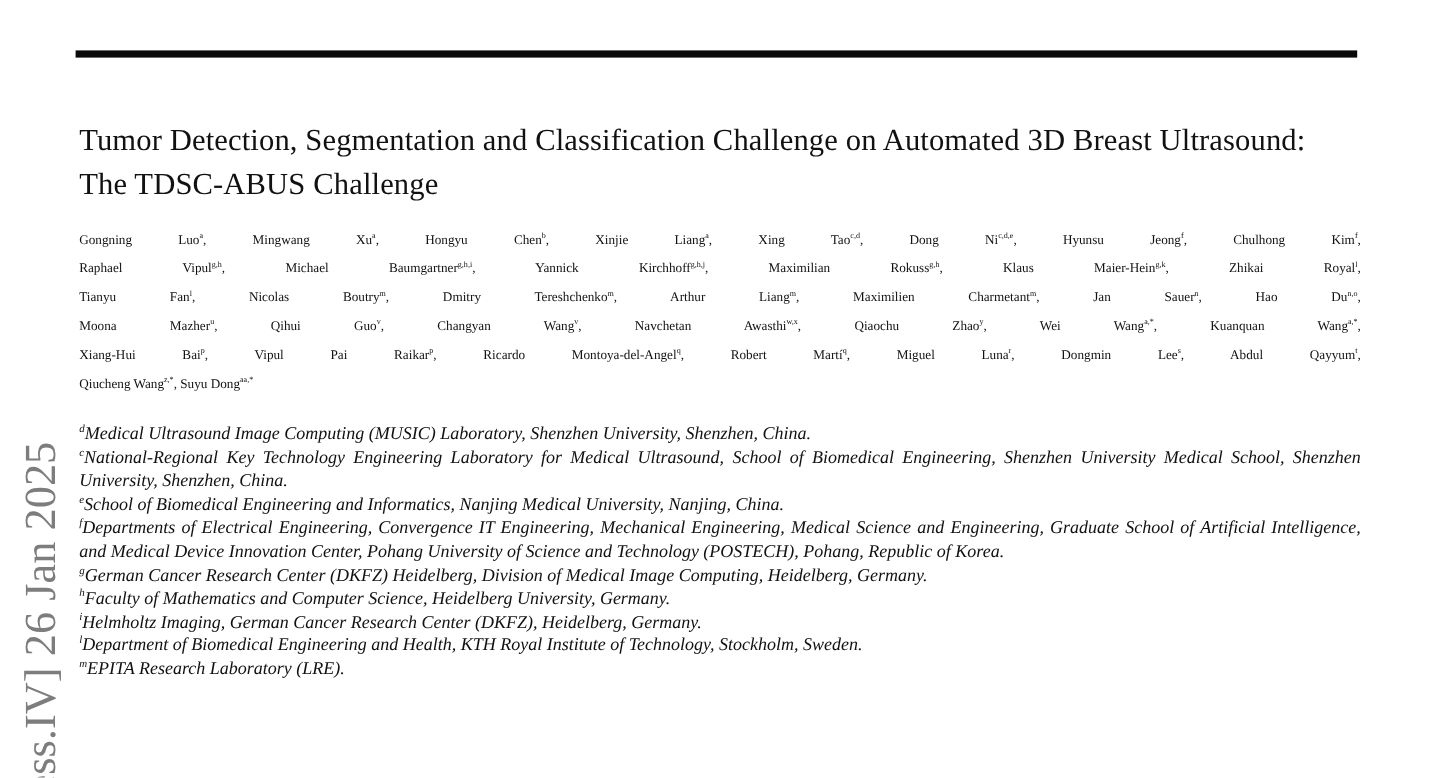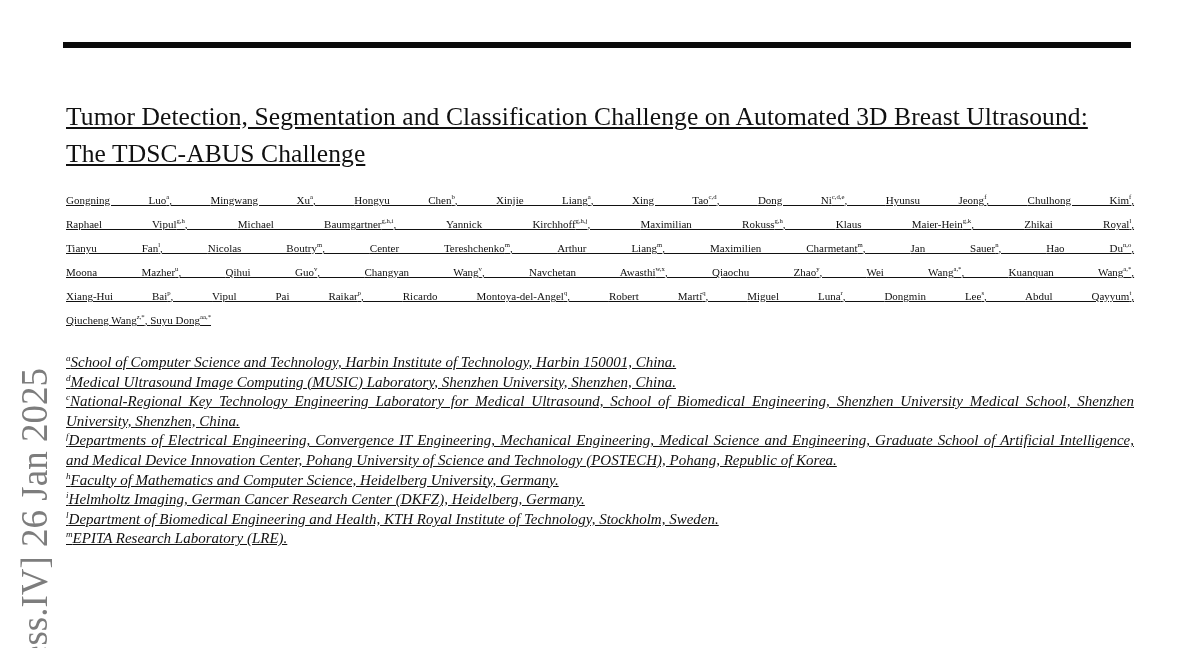--- a/index.html
+++ b/index.html
@@ -7,21 +7,20 @@
     width: 1200px; height: 648px;
     overflow: hidden; position: relative;
     font-family: "Liberation Serif", serif;
     color: #111111;
   }
   .page {
     position: absolute; top: 0; left: 0;
     width: 1200px; height: 516px;
     padding: 0 66px 0 66px;
     box-sizing: border-box;
-    text-decoration: underline;
   }
   .top-rule {
     margin-top: 42px;
     margin-left: -3px;
     width: 1068px;
     height: 6px;
     background: #0a0a0a;
   }
   .paper-title {
     margin: 50px 0 0 0;
@@ -74,30 +73,31 @@
 </style>
 </head>
 <body>
 
 <div class="page">
   <div class="top-rule"></div>
   <h1 class="paper-title">Tumor Detection, Segmentation and Classification Challenge on Automated 3D Breast Ultrasound: The TDSC-ABUS Challenge</h1>
   <div class="author-list">
       <div class="author-line"><span>Gongning Luo</span><sup>a</sup>, <span>Mingwang Xu</span><sup>a</sup>, <span>Hongyu Chen</span><sup>b</sup>, <span>Xinjie Liang</span><sup>a</sup>, <span>Xing Tao</span><sup>c,d</sup>, <span>Dong Ni</span><sup>c,d,e</sup>, <span>Hyunsu Jeong</span><sup>f</sup>, <span>Chulhong Kim</span><sup>f</sup>,</div>
       <div class="author-line"><span>Raphael Vipul</span><sup>g,h</sup>, <span>Michael Baumgartner</span><sup>g,h,i</sup>, <span>Yannick Kirchhoff</span><sup>g,h,j</sup>, <span>Maximilian Rokuss</span><sup>g,h</sup>, <span>Klaus Maier-Hein</span><sup>g,k</sup>, <span>Zhikai Royal</span><sup>l</sup>,</div>
-      <div class="author-line"><span>Tianyu Fan</span><sup>l</sup>, <span>Nicolas Boutry</span><sup>m</sup>, <span>Center Tereshchenko</span><sup>m</sup>, <span>Arthur Liang</span><sup>m</sup>, <span>Maximilien Charmetant</span><sup>m</sup>, <span>Jan Sauer</span><sup>n</sup>, <span>Hao Du</span><sup>n,o</sup>,</div>
+      <div class="author-line"><span>Tianyu Fan</span><sup>l</sup>, <span>Nicolas Boutry</span><sup>m</sup>, <span>Dmitry Tereshchenko</span><sup>m</sup>, <span>Arthur Liang</span><sup>m</sup>, <span>Maximilien Charmetant</span><sup>m</sup>, <span>Jan Sauer</span><sup>n</sup>, <span>Hao Du</span><sup>n,o</sup>,</div>
       <div class="author-line"><span>Moona Mazher</span><sup>u</sup>, <span>Qihui Guo</span><sup>v</sup>, <span>Changyan Wang</span><sup>v</sup>, <span>Navchetan Awasthi</span><sup>w,x</sup>, <span>Qiaochu Zhao</span><sup>y</sup>, <span>Wei Wang</span><sup>a,*</sup>, <span>Kuanquan Wang</span><sup>a,*</sup>,</div>
       <div class="author-line"><span>Xiang-Hui Bai</span><sup>p</sup>, <span>Vipul Pai Raikar</span><sup>p</sup>, <span>Ricardo Montoya-del-Angel</span><sup>q</sup>, <span>Robert Martí</span><sup>q</sup>, <span>Miguel Luna</span><sup>r</sup>, <span>Dongmin Lee</span><sup>s</sup>, <span>Abdul Qayyum</span><sup>t</sup>,</div>
       <div class="author-line last"><span>Qiucheng Wang</span><sup>z,*</sup>, <span>Suyu Dong</span><sup>aa,*</sup></div>
     </div>
   <div class="affiliation-list">
-      <div class="affiliation-item"><sup>a</sup><span>School of Computer Science and Technology, Harbin Institute of Technology, Harbin 150001, China.</span></div>
       <div class="affiliation-item"><sup>d</sup><span>Medical Ultrasound Image Computing (MUSIC) Laboratory, Shenzhen University, Shenzhen, China.</span></div>
       <div class="affiliation-item"><sup>c</sup><span>National-Regional Key Technology Engineering Laboratory for Medical Ultrasound, School of Biomedical Engineering, Shenzhen University Medical School, Shenzhen University, Shenzhen, China.</span></div>
+      <div class="affiliation-item"><sup>e</sup><span>School of Biomedical Engineering and Informatics, Nanjing Medical University, Nanjing, China.</span></div>
       <div class="affiliation-item"><sup>f</sup><span>Departments of Electrical Engineering, Convergence IT Engineering, Mechanical Engineering, Medical Science and Engineering, Graduate School of Artificial Intelligence, and Medical Device Innovation Center, Pohang University of Science and Technology (POSTECH), Pohang, Republic of Korea.</span></div>
+      <div class="affiliation-item"><sup>g</sup><span>German Cancer Research Center (DKFZ) Heidelberg, Division of Medical Image Computing, Heidelberg, Germany.</span></div>
       <div class="affiliation-item"><sup>h</sup><span>Faculty of Mathematics and Computer Science, Heidelberg University, Germany.</span></div>
       <div class="affiliation-item"><sup>i</sup><span>Helmholtz Imaging, German Cancer Research Center (DKFZ), Heidelberg, Germany.</span></div>
       <div class="affiliation-item"><sup>l</sup><span>Department of Biomedical Engineering and Health, KTH Royal Institute of Technology, Stockholm, Sweden.</span></div>
       <div class="affiliation-item"><sup>m</sup><span>EPITA Research Laboratory (LRE).</span></div>
     </div>
 </div>
 
 <div class="arxiv-watermark">ess.IV] 26 Jan 2025</div>
 
 </body></html>

